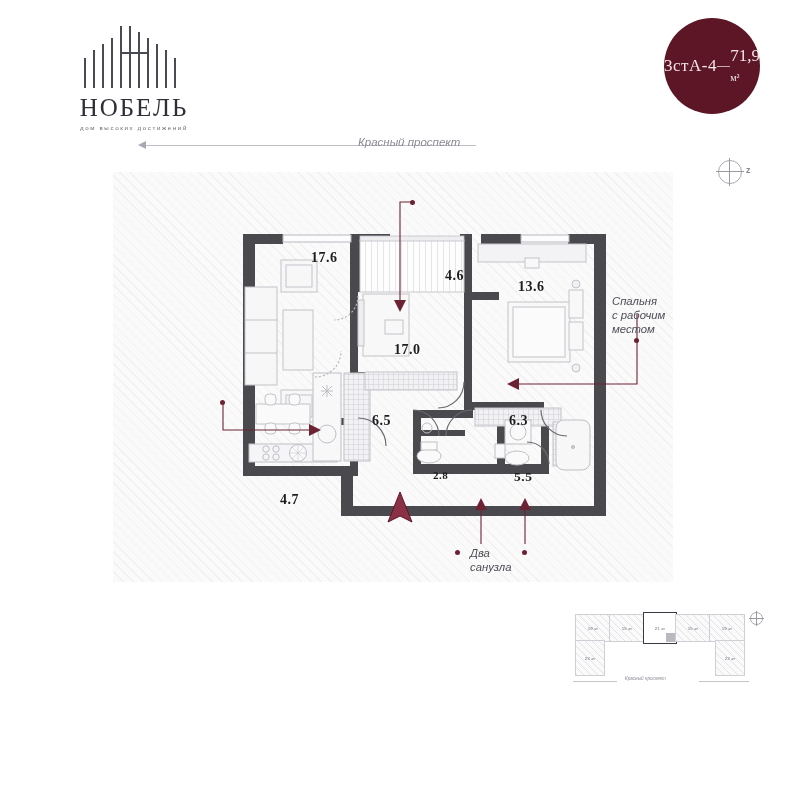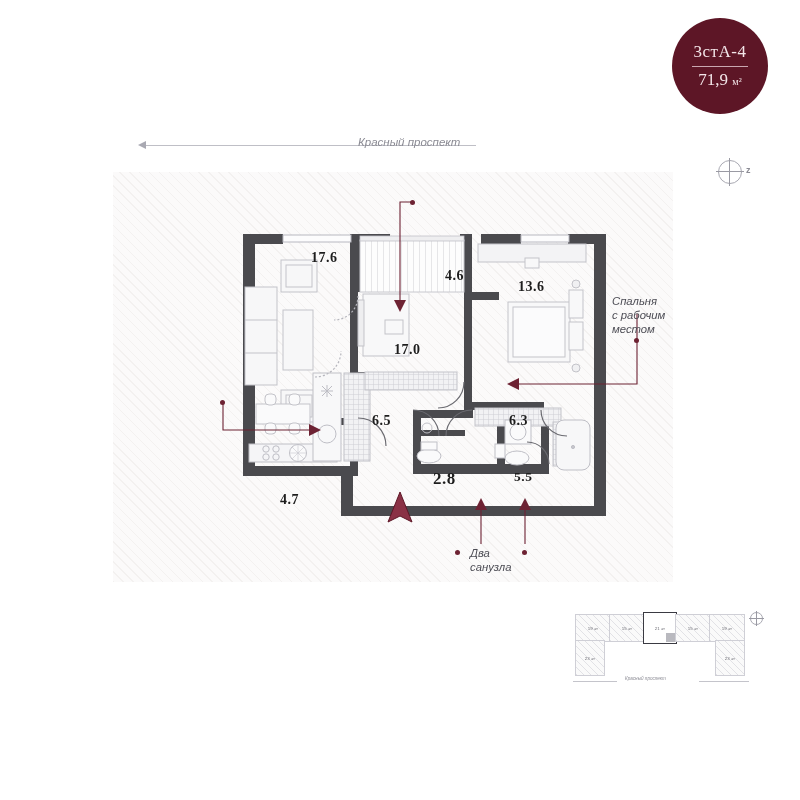--- a/index.html
+++ b/index.html
@@ -10,22 +10,22 @@
   #page{position:absolute;inset:0;}
 
   
   .logo-wrap{position:absolute;left:44px;top:26px;width:180px;text-align:center;}
   .logo-bars{height:62px;position:relative;width:100px;margin:0 auto;}
   .logo-bars i{position:absolute;bottom:0;width:2px;background:#4a4a55;display:block;}
   .logo-name{font-family:"Liberation Serif",serif;font-size:25px;letter-spacing:2px;color:#2f2f38;margin-top:6px;}
   .logo-sub{font-size:6.2px;letter-spacing:1.6px;color:#6d6d76;margin-top:2px;}
 
   
-  .badge{position:absolute;right:32px;top:18px;width:96px;height:96px;border-radius:50%;
-    background:#5d1626;color:#f3e6e9;display:flex;flex-direction:column;align-items:center;justify-content:center;
+  .badge{position:absolute;right:40px;top:18px;width:96px;height:96px;border-radius:50%;
+    background:#5d1626;color:#f3e6e9;display:flex;flex-direction:row;align-items:center;justify-content:center;
     font-family:"Liberation Serif",serif;}
   .badge .b1{font-size:17px;letter-spacing:.5px;}
   .badge .bline{width:56px;height:1px;background:#c9a7b0;margin:4px 0 3px;}
   .badge .b2{font-size:17px;}
   .badge .b2 small{font-size:10px;text-align:center;}
 
   
   .street-top{position:absolute;left:136px;top:136px;width:480px;height:18px;}
   .street-top .ln{position:absolute;left:10px;top:9px;width:330px;height:1px;background:#bfbfc6;}
   .street-top .ar{position:absolute;left:2px;top:5px;width:0;height:0;
@@ -74,20 +74,39 @@
 
   
   .footer{position:absolute;left:56px;top:748px;font-family:"Liberation Serif",serif;
     font-size:21px;letter-spacing:3.5px;color:#3f4350;}
 </style>
 </head>
 <body>
 
 <div id="page">
 
+  <div class="logo-wrap">
+    <div class="logo-bars" id="logoBars">
+        <i style="left: 0px; height: 30px;"></i>
+        <i style="left: 9px; height: 38px;"></i>
+        <i style="left: 18px; height: 44px;"></i>
+        <i style="left: 27px; height: 50px;"></i>
+        <i style="left: 36px; height: 56px;"></i>
+        <i style="left: 45px; height: 62px;"></i>
+        <i style="left: 54px; height: 56px;"></i>
+        <i style="left: 63px; height: 50px;"></i>
+        <i style="left: 72px; height: 44px;"></i>
+        <i style="left: 81px; height: 38px;"></i>
+        <i style="left: 90px; height: 30px;"></i>
+        <i style="left: 36px; height: 62px; width: 2px;"></i>
+        <i style="left: 36px; bottom: 34px; width: 28px; height: 2px;"></i>
+      </div>
+    <div class="logo-name">НОБЕЛЬ</div>
+    <div class="logo-sub">дом высоких достижений</div>
+  </div>
 
   <div class="badge">
     <div class="b1">3стА-4</div>
     <div class="bline"></div>
     <div class="b2">
       <span>71,9</span> <small>м²</small>
     </div>
   </div>
 
   <div class="street-top">
@@ -258,21 +277,21 @@
       </g>
     </svg>
 
     <div class="rn" style="left:198px;top:78px">17.6</div>
     <div class="rn" style="left:332px;top:96px">4.6</div>
     <div class="rn" style="left:281px;top:170px">17.0</div>
     <div class="rn" style="left:405px;top:107px">13.6</div>
     <div class="rn" style="left:259px;top:241px">6.5</div>
     <div class="rn" style="left:396px;top:241px">6.3</div>
     <div class="rn" style="left:167px;top:320px">4.7</div>
-    <div class="rn" style="left:320px;top:297px;font-size:17px">2.8</div>
+    <div class="rn" style="left:320px;top:297px;font-size:11px">2.8</div>
     <div class="rn" style="left:401px;top:297px;font-size:13.5px">5.5</div>
   </div>
 
   <div class="dot" style="left:220px;top:400px"></div>
 
   <div class="dot" style="left:410px;top:200px"></div>
 
   <div class="callout" style="left:612px;top:294px">Спальня<br>с рабочим<br>местом</div>
   <div class="dot" style="left:634px;top:338px"></div>
 

